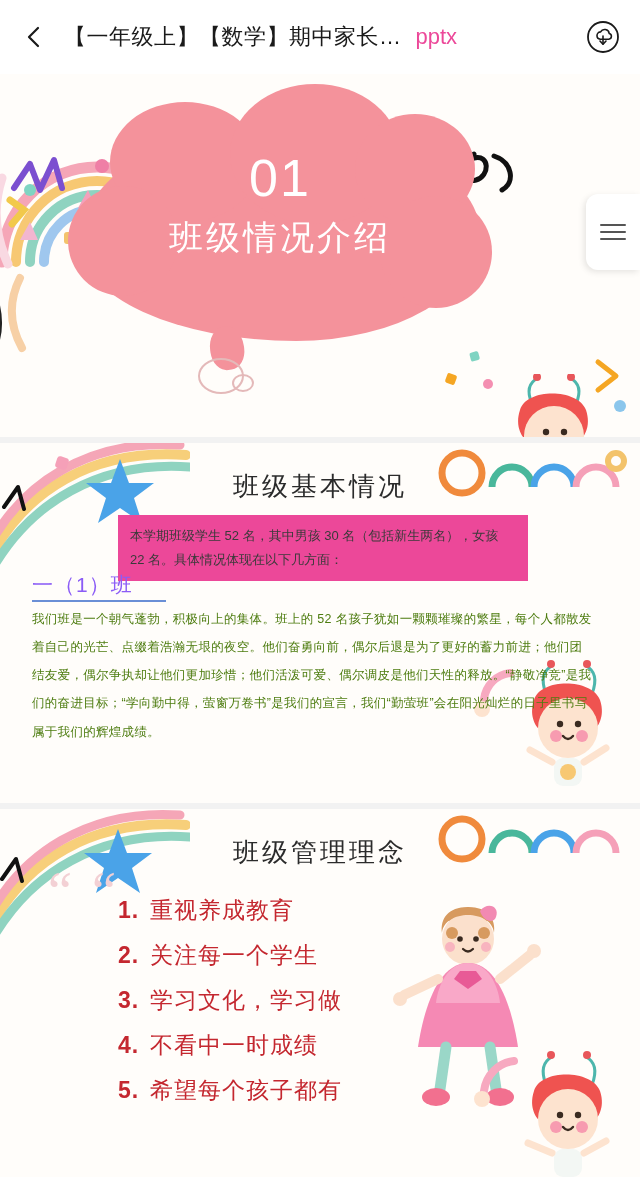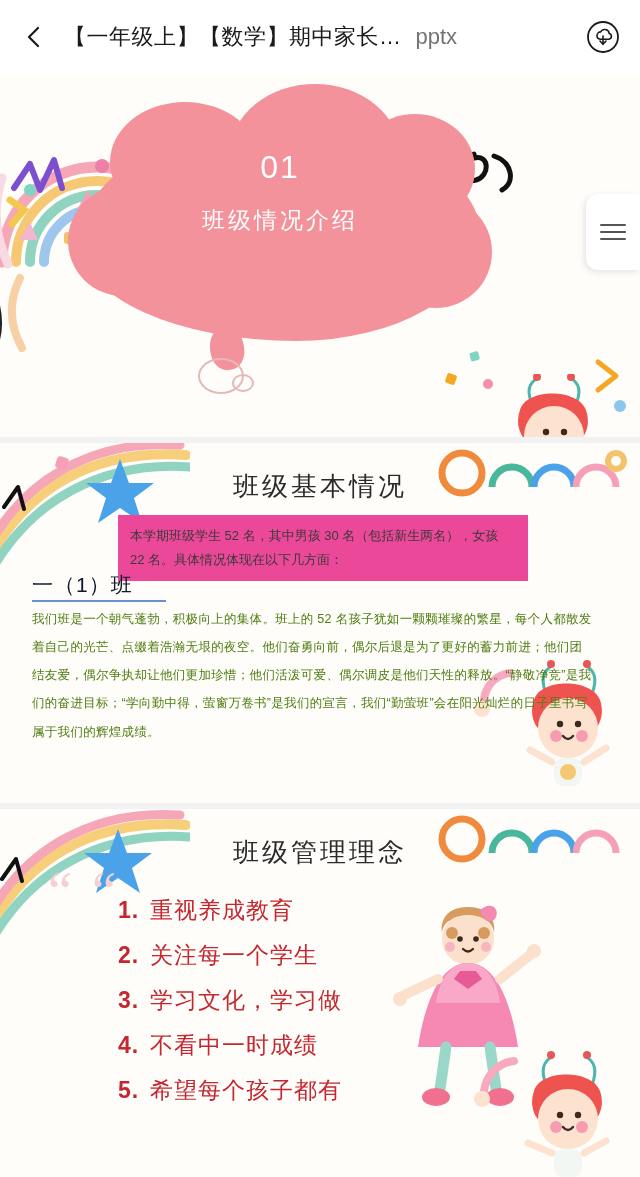--- a/index.html
+++ b/index.html
@@ -31,21 +31,21 @@
     font-size: 22px;
     color: #1a1a1a;
     white-space: nowrap;
     overflow: hidden;
     text-overflow: ellipsis;
     max-width: 360px;
     letter-spacing: 0.5px;
   }
   .doc-ext {
     font-size: 22px;
-    color: #737373;
+    color: #ec4899;
     flex: 0 0 auto;
   }
   .download-icon {
     margin-left: auto;
     width: 34px; height: 34px;
     flex: 0 0 34px;
   }
 
   
   .viewer {
@@ -117,29 +117,29 @@
   }
   .cloud-text {
     position: absolute;
     left: 0; top: 54px;
     width: 400px;
     text-align: center;
     color: #ffffff;
     z-index: 3;
   }
   .cloud-num {
-    font-size: 32px;
+    font-size: 52px;
     letter-spacing: 2px;
     line-height: 1.1;
     font-weight: 400;
   }
   .cloud-title {
-    font-size: 23px;
+    font-size: 34px;
     letter-spacing: 3px;
-    margin-top: 20px;
+    margin-top: 8px;
     font-weight: 400;
   }
 
   
   .menu-handle {
     position: absolute;
     right: 0; top: 120px;
     width: 54px; height: 76px;
     background: #ffffff;
     border-radius: 12px 0 0 12px;
@@ -178,21 +178,21 @@
     padding: 9px 12px;
     font-size: 13px;
     color: #3a3a3a;
     line-height: 1.85;
     z-index: 5;
   }
   .s2-subtitle {
     position: absolute;
     left: 32px; top: 128px;
     font-size: 21px;
-    color: #0f172a;
+    color: #8b5cf6;
     letter-spacing: 1px;
     z-index: 5;
   }
   .s2-underline {
     position: absolute;
     left: 32px; top: 157px;
     width: 134px; height: 2px;
     background: #6a8fd6;
     z-index: 5;
   }

